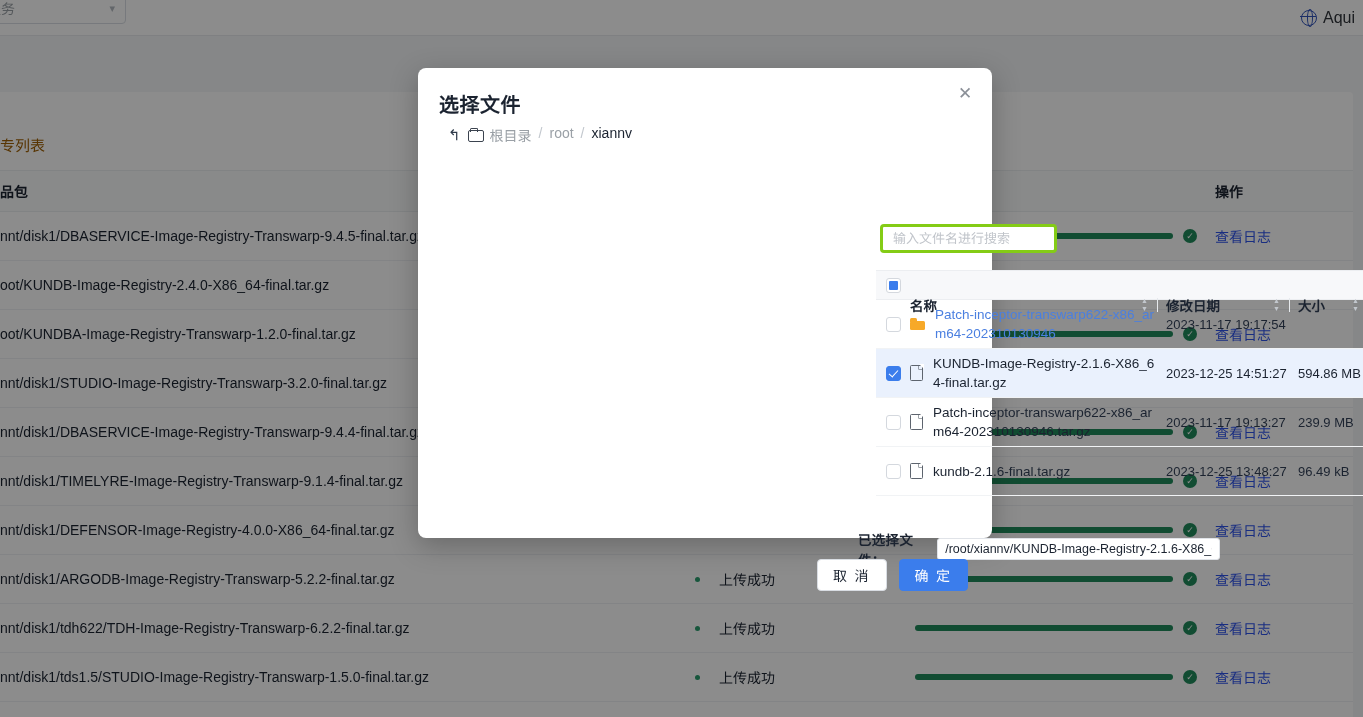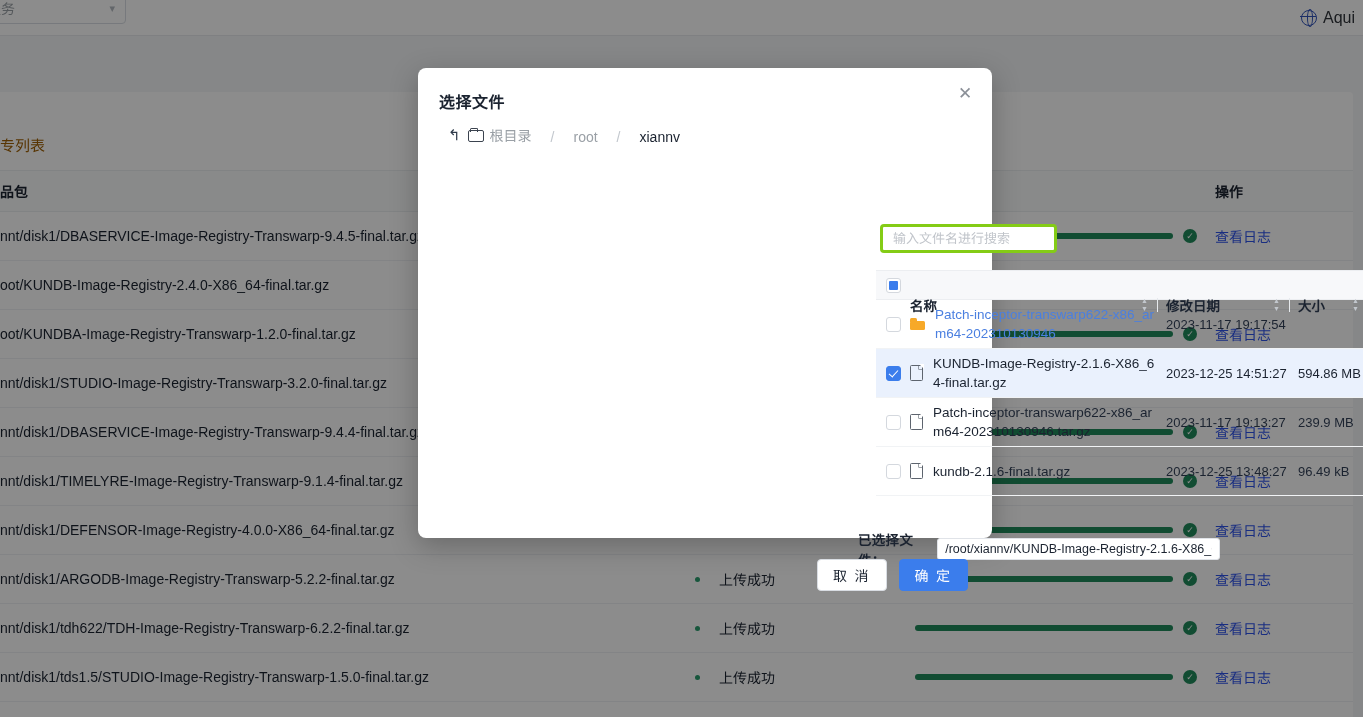--- a/index.html
+++ b/index.html
@@ -85,21 +85,21 @@
   }
 
   
   .modal {
     position: absolute; left: 418px; top: 68px; width: 574px; height: 470px;
     background: #ffffff; border-radius: 8px;
     box-shadow: 0 8px 28px rgba(0,0,0,0.25);
   }
   .modal-title {
     position: absolute; left: 21px; top: 21px;
-    font-size: 16px; font-weight: 700; color: #1b2330; letter-spacing: .5px;
+    font-size: 20px; font-weight: 700; color: #1b2330; letter-spacing: .5px;
   }
   .modal-close {
     position: absolute; right: 16px; top: 15px;
     width: 22px; height: 22px; color: #8b9098;
     font-size: 17px; line-height: 22px; text-align: center; cursor: pointer;
     font-family: "Liberation Sans", sans-serif;
   }
 
   .breadcrumb {
     position: absolute; left: 30px; top: 56px; height: 22px;
@@ -362,21 +362,21 @@
   <div class="overlay"></div>
 
   <div class="modal">
 
     <div class="modal-title">选择文件</div>
     <div class="modal-close">✕</div>
 
     <div class="breadcrumb">
       <span class="bc-up">↰</span>
       <span class="bc-folder"></span>
-      <span id="bc-items" style="display:flex;align-items:flex-end;gap:19px;">
+      <span id="bc-items" style="display:flex;align-items:flex-start;gap:7px;">
           <span class="bc-link">根目录</span>
           <span class="bc-sep">/</span>
           <span class="bc-link">root</span>
           <span class="bc-sep">/</span>
           <span class="bc-cur">xiannv</span>
         </span>
     </div>
 
     <div class="search-wrap">
       <input type="text" placeholder="输入文件名进行搜索" style="">

